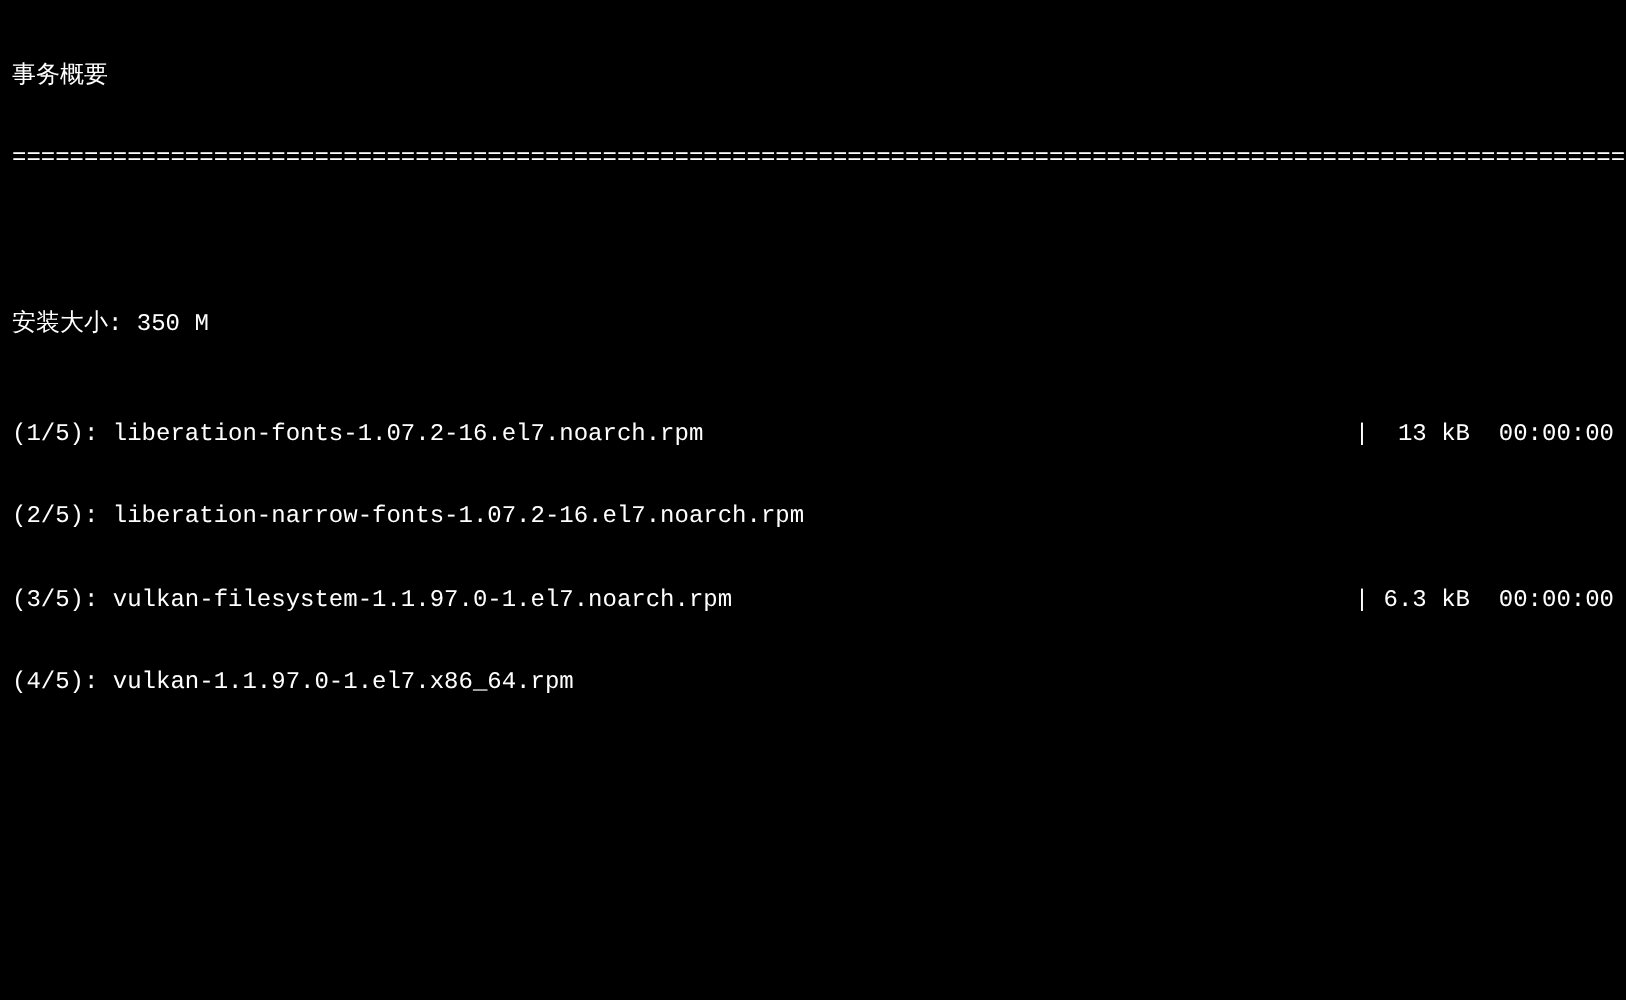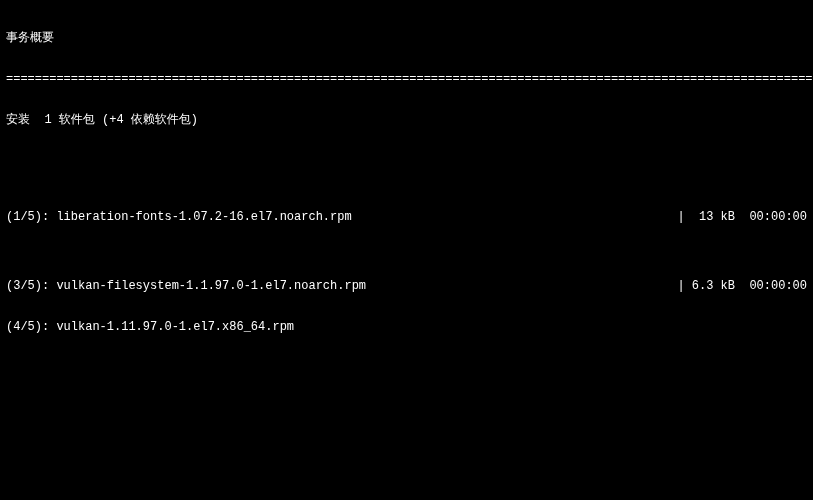--- a/index.html
+++ b/index.html
@@ -23,35 +23,36 @@
   .row { display: flex; justify-content: space-between; }
   .row .left { flex: 0 0 auto; text-align: center; }
   .row .right { flex: 0 0 auto; text-align: right; margin-left: 40px; }
 </style>
 </head>
 <body>
 
 <div class="term">
   <div>事务概要</div>
   <div>================================================================================================================</div>
-  <div>安装  1 软件包 (+4 依赖软件包)</div>
   <div> </div>
+  <div>安装大小: 350 M</div>
 
   <div class="row">
     <span class="left">(1/5): liberation-fonts-1.07.2-16.el7.noarch.rpm</span>
     <span class="right">|  13 kB  00:00:00</span>
   </div>
   <div class="row">
+    <span class="left">(2/5): liberation-narrow-fonts-1.07.2-16.el7.noarch.rpm</span>
   </div>
   <div class="row">
     <span class="left">(3/5): vulkan-filesystem-1.1.97.0-1.el7.noarch.rpm</span>
     <span class="right">| 6.3 kB  00:00:00</span>
   </div>
   <div class="row">
-    <span class="left">(4/5): vulkan-1.11.97.0-1.el7.x86_64.rpm</span>
+    <span class="left">(4/5): vulkan-1.1.97.0-1.el7.x86_64.rpm</span>
   </div>
   
 
   
 
   
 
   
   
   

